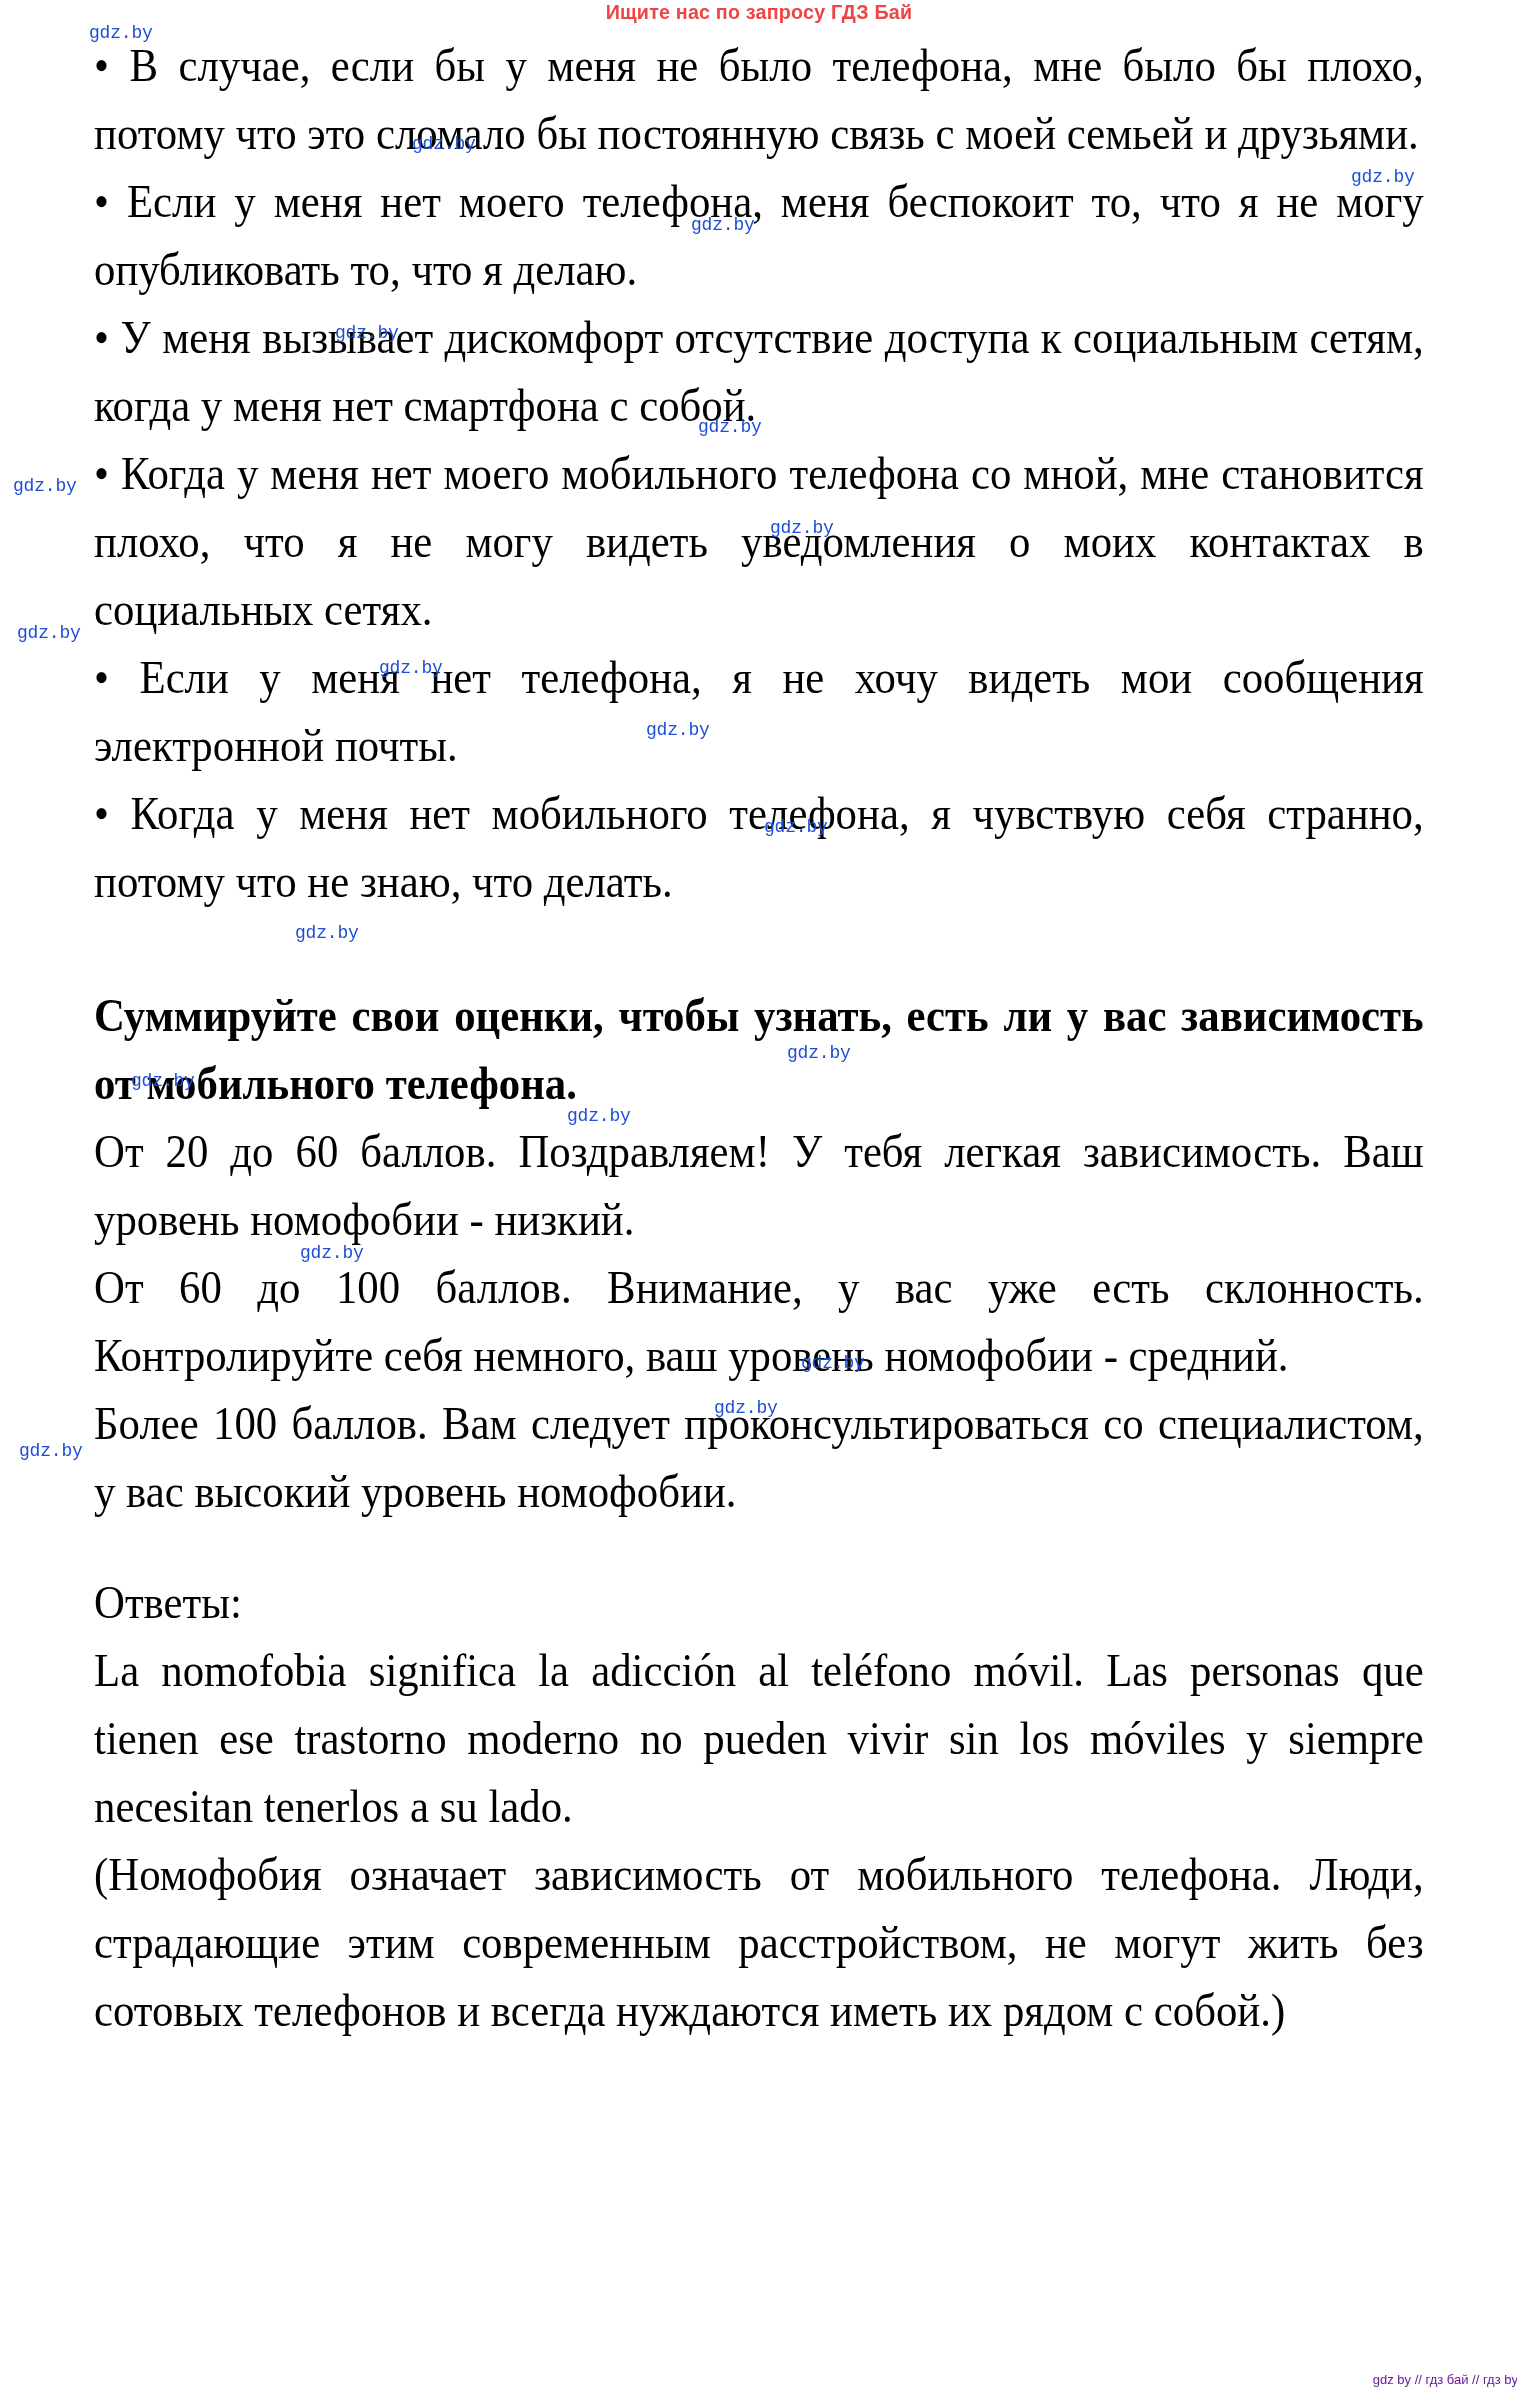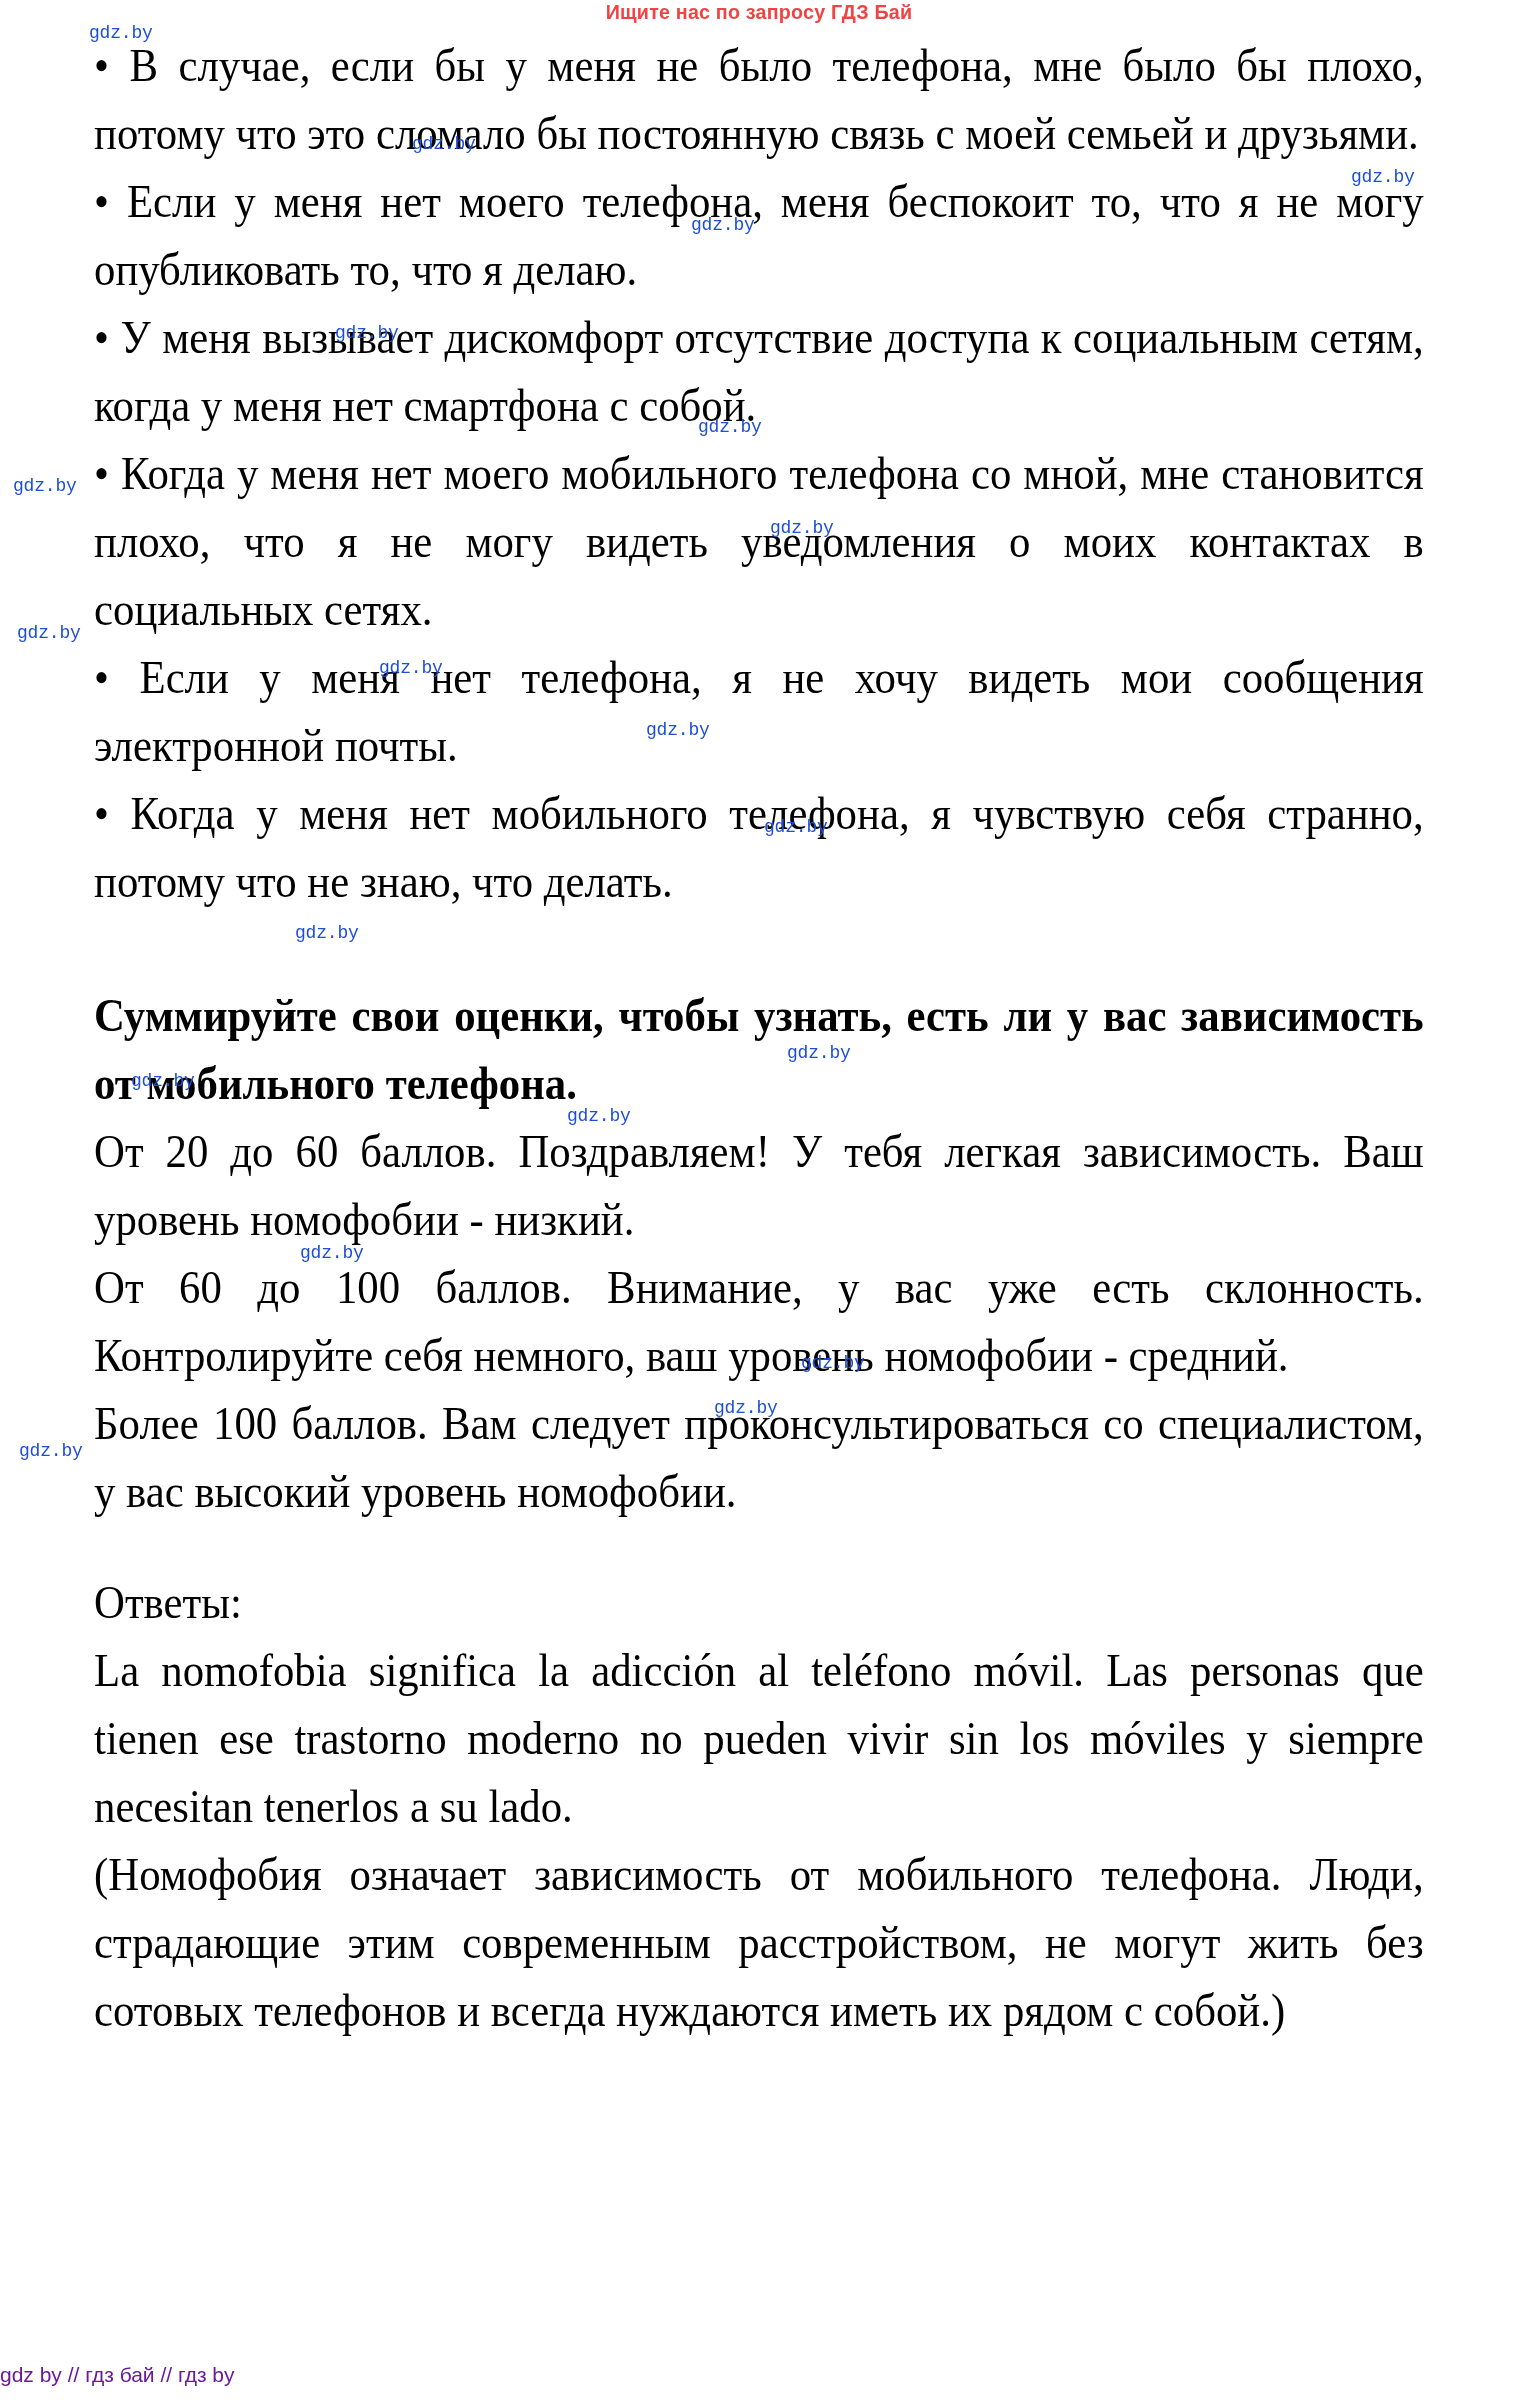--- a/index.html
+++ b/index.html
@@ -74,23 +74,23 @@
     letter-spacing: -0.2px;
     pointer-events: none;
   }
 
   
   .footer-links {
     position: absolute;
     bottom: 13px;
     left: 0;
     width: 100%;
-    text-align: left;
+    text-align: right;
     font-family: "Liberation Sans", sans-serif;
-    font-size: 21px;
+    font-size: 13px;
     color: #6a1b9a;
     white-space: nowrap;
   }
 </style>
 </head>
 <body>
 
 <div class="promo-banner">Ищите нас по запросу ГДЗ Бай</div>
 
 <div class="page">

